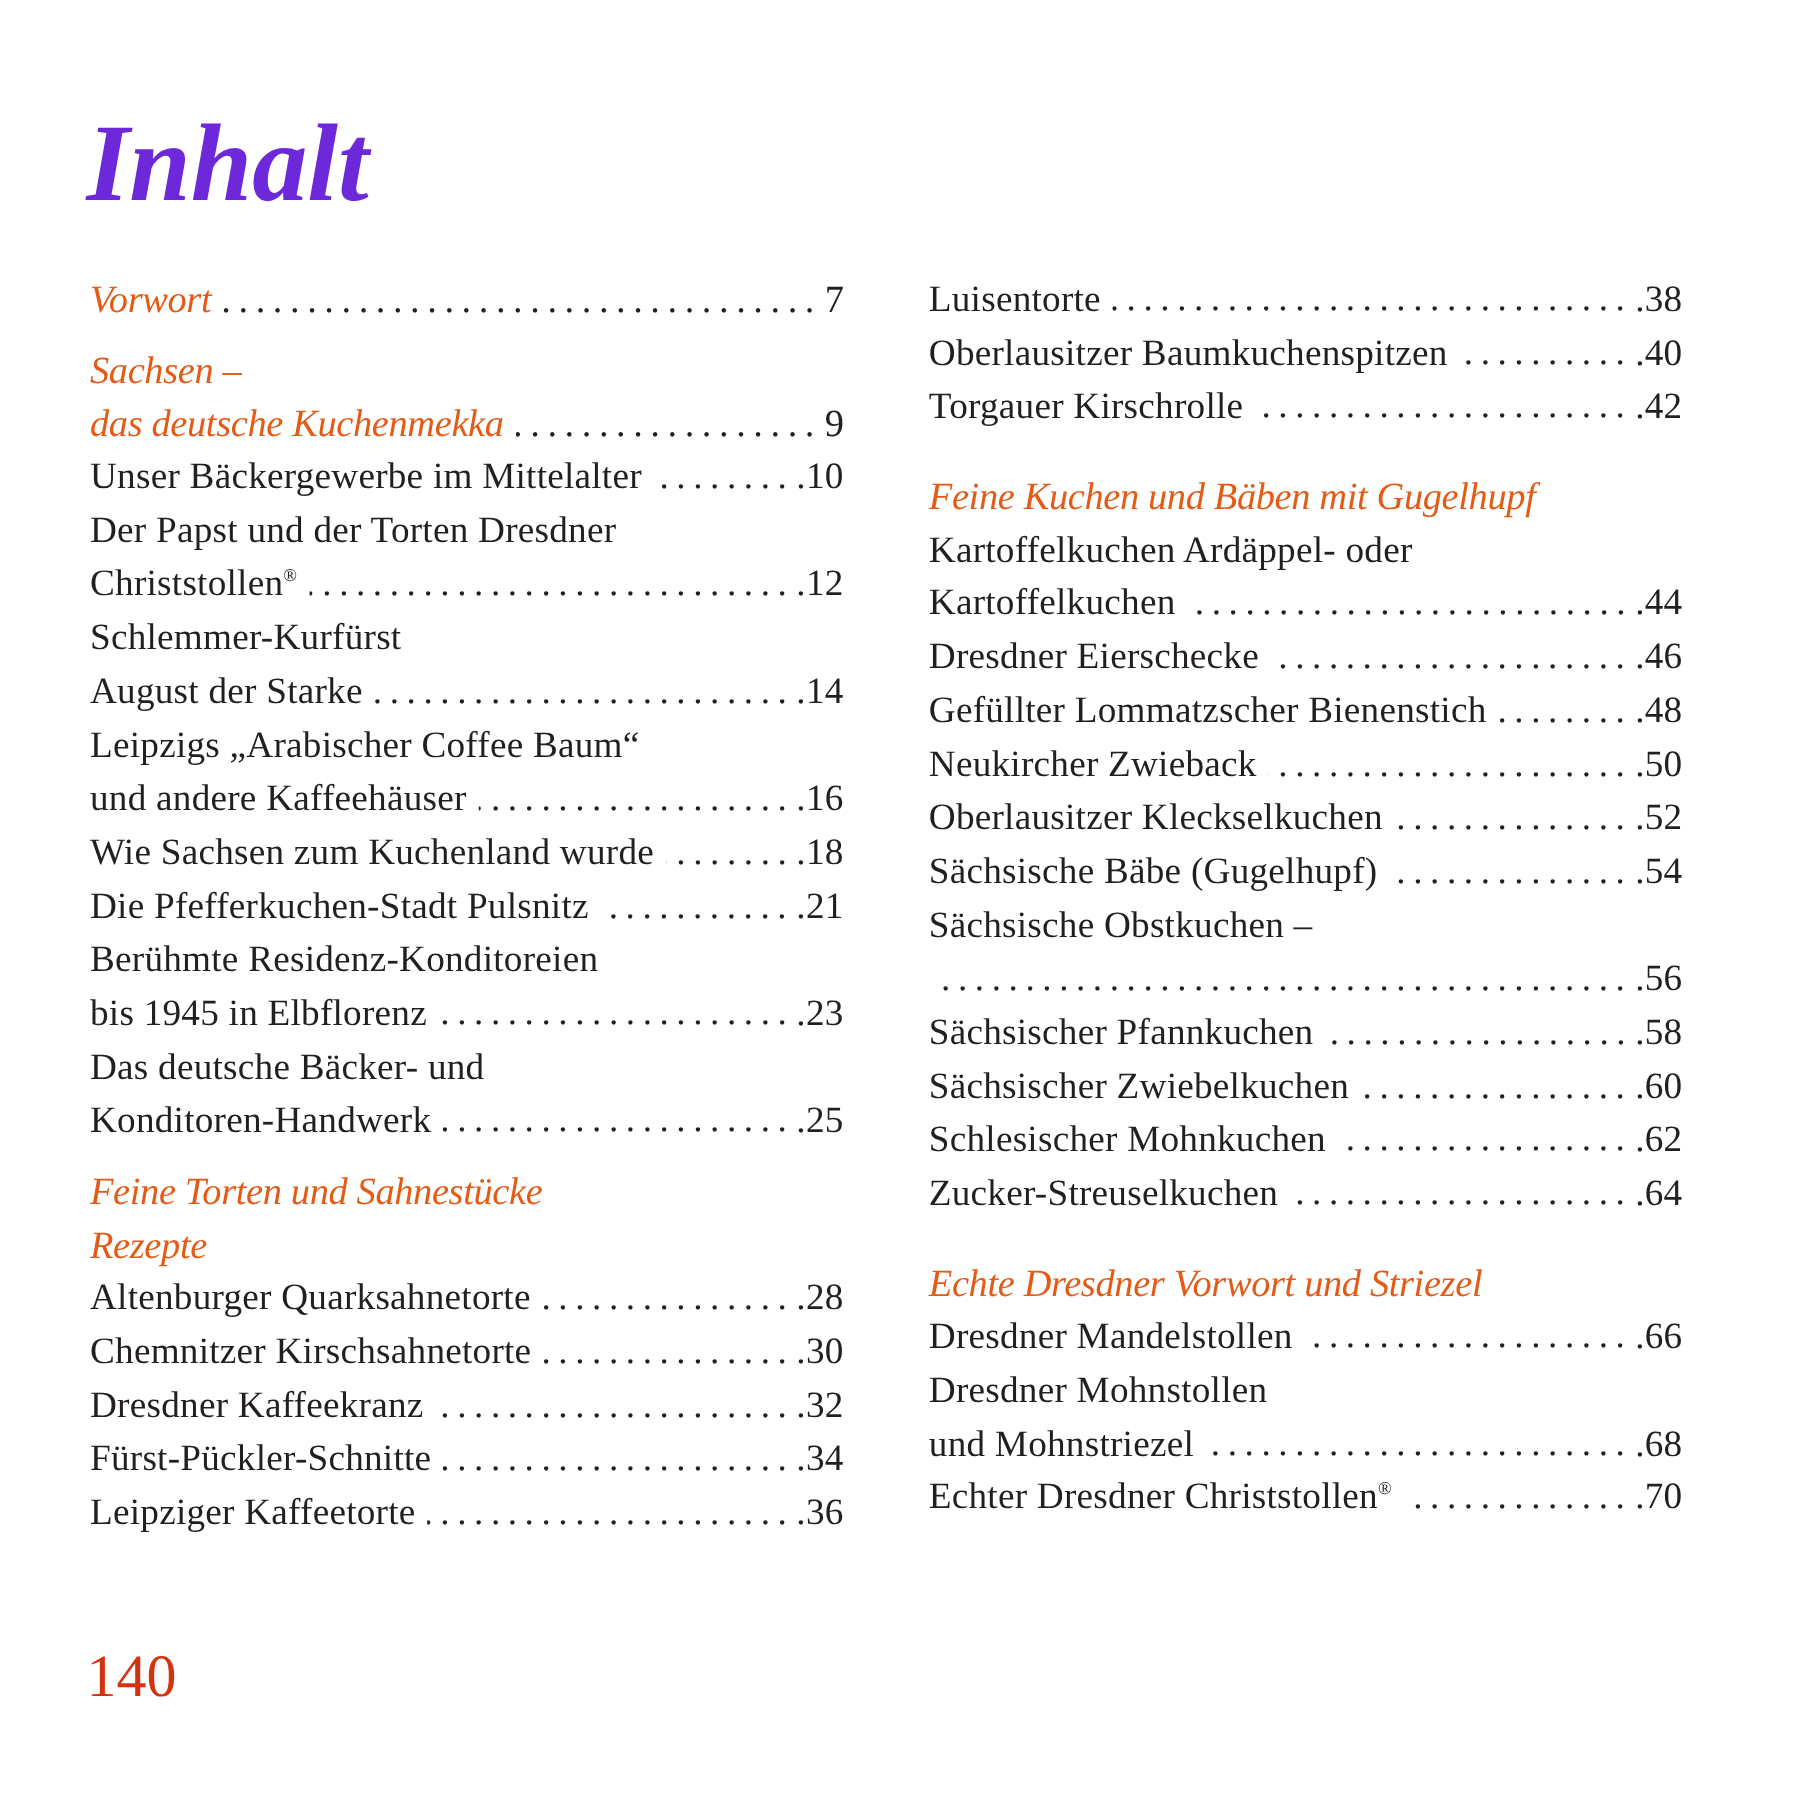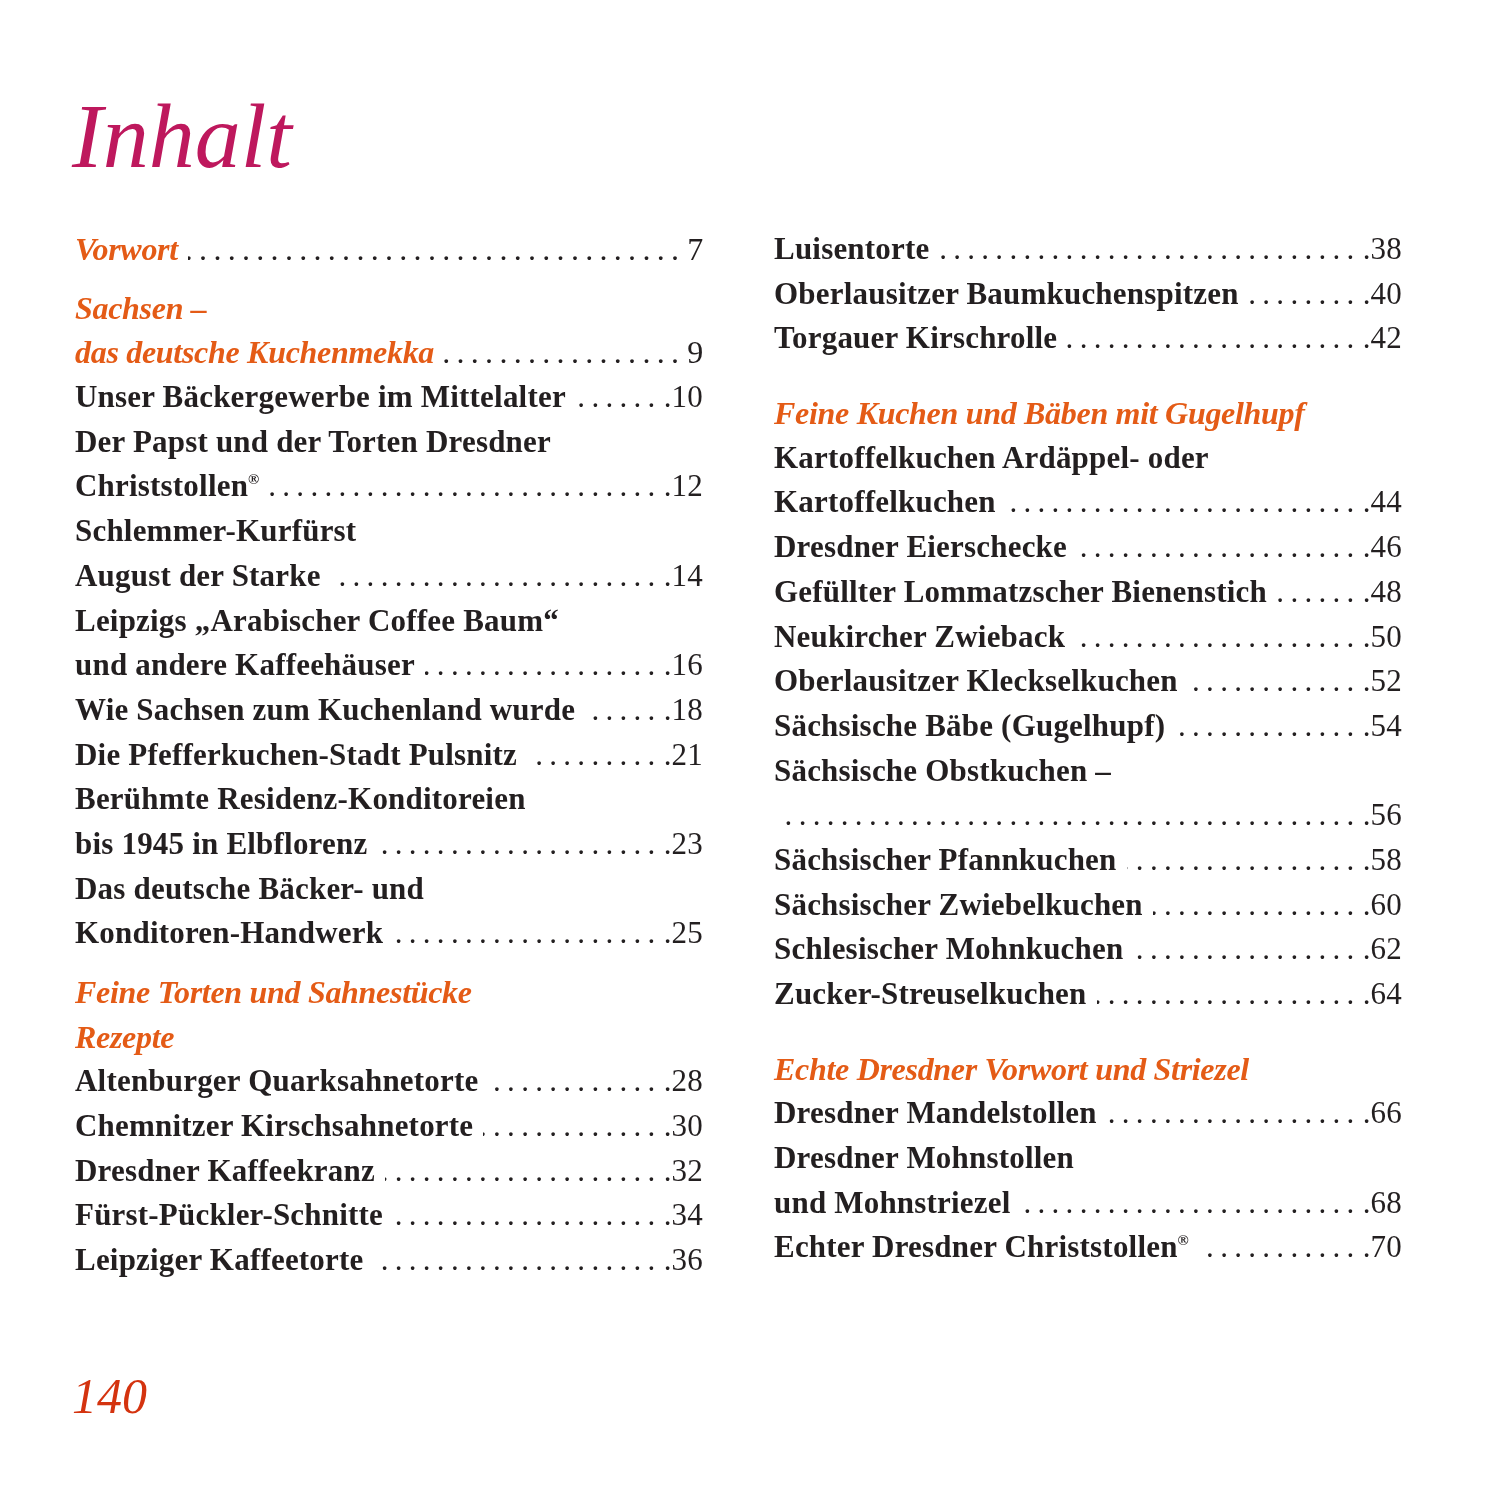--- a/index.html
+++ b/index.html
@@ -16,44 +16,43 @@
       color: #231f20;
     }
     .title {
       position: absolute;
       left: 72px;
       top: 86px;
       font-family: "Liberation Serif", serif;
       font-style: italic;
       font-size: 92px;
       line-height: 100px;
-      color: #be185d;
+      color: #6d28d9;
       margin: 0;
-      font-weight: normal;
+      font-weight: bold;
     }
     .col {
       position: absolute;
       top: 227px;
       width: 628px;
     }
     .col-left { left: 75px; }
     .col-right { left: 774px; }
 
     .row {
       display: flex;
       align-items: baseline;
       height: 44.7px;
       line-height: 44.7px;
       font-size: 31px;
       white-space: nowrap;
       letter-spacing: 0.2px;
     }
     .row .label {
       flex: 0 0 auto;
-      font-weight: bold;
     }
     .row .leader {
       flex: 1 1 auto;
       overflow: hidden;
       margin: 0 2px 0 10px;
       letter-spacing: 6.3px;
       text-align: right;
       direction: rtl;
       color: #231f20;
     }
@@ -74,21 +73,20 @@
     sup.reg {
       font-size: 15px;
       vertical-align: 12px;
       line-height: 0;
     }
     .page-number {
       position: absolute;
       left: 72px;
       top: 1366px;
       font-family: "Liberation Serif", serif;
-      font-style: italic;
       font-size: 50px;
       line-height: 60px;
       color: #d4330f;
     }
   </style>
 </head>
 <body>
 
 <h1 class="title">Inhalt</h1>
 

